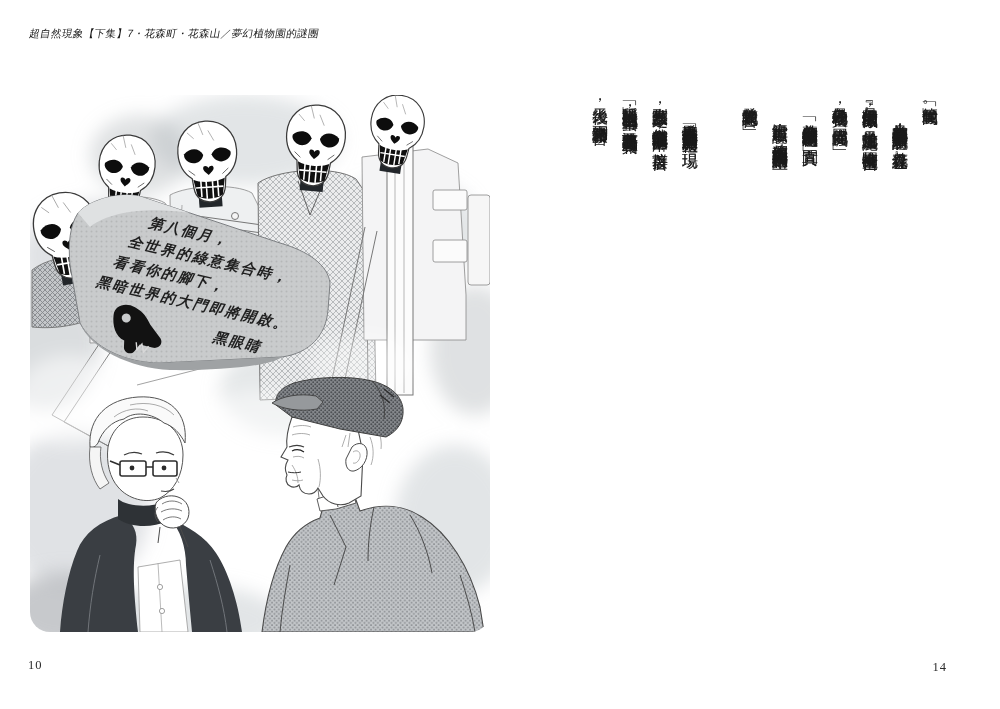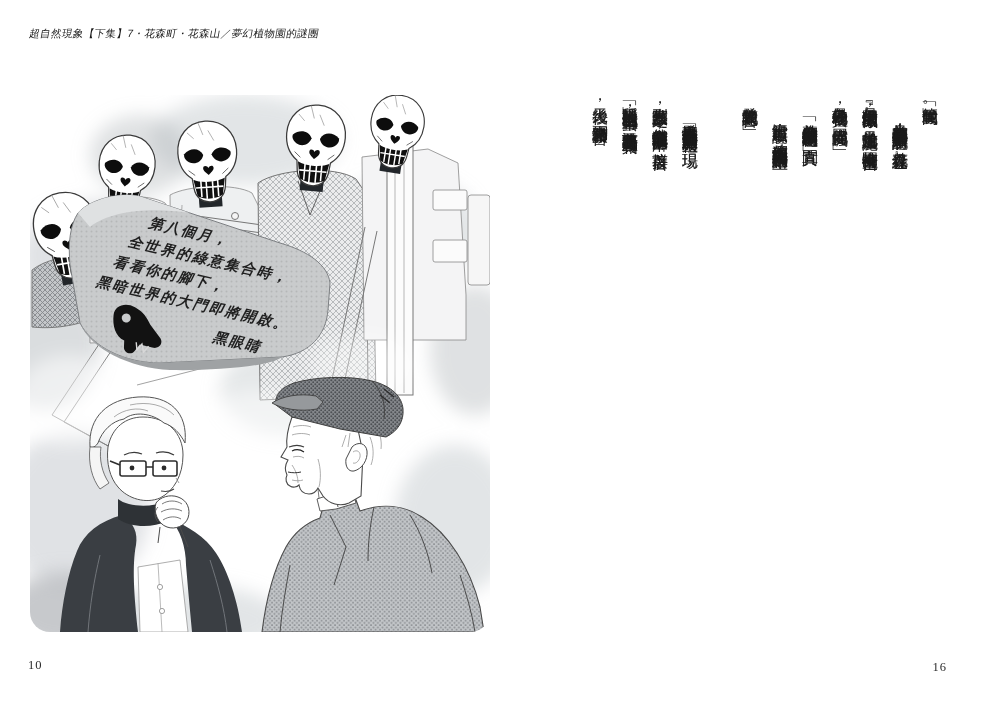--- a/index.html
+++ b/index.html
@@ -224,13 +224,13 @@
   <div class="vline">　江古田皺起眉說：「你們還記得不久前『黑眼睛』那群人在網路上</div>
   <div class="vline">發表的詭異預言吧？」</div>
   <div class="vline">　</div>
   <div class="vline">　事情發生在上星期全世界直播的「伊甸園計畫」開工典禮上，現場</div>
   <div class="vline">來賓熱烈鼓掌之際，突然一灘紅色液體從清井的頭頂淋下，接著一群自</div>
   <div class="vline">稱「黑眼睛」的人出現在巨型螢幕，說著「吾等將為民眾揭發真相」；</div>
   <div class="vline">幾天後，更於網路發布預言。</div>
 </div>
 
 <div class="pnum pnum-left">10</div>
-<div class="pnum pnum-right">16</div>
+<div class="pnum pnum-right">14</div>
 
 </body></html>

